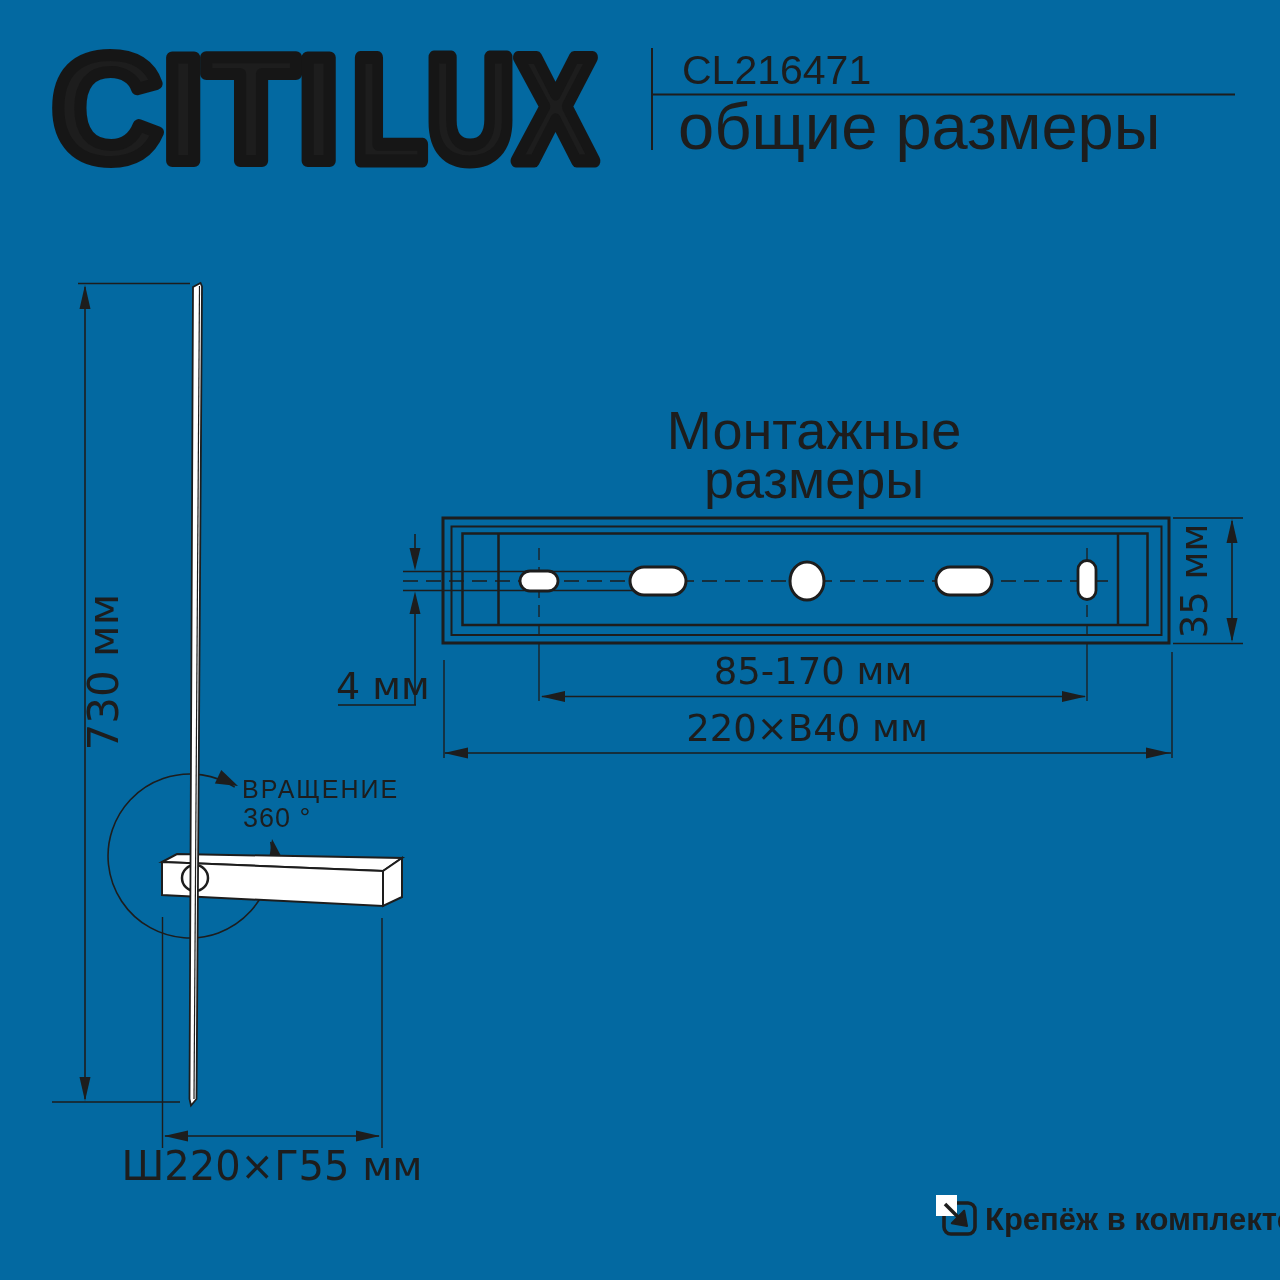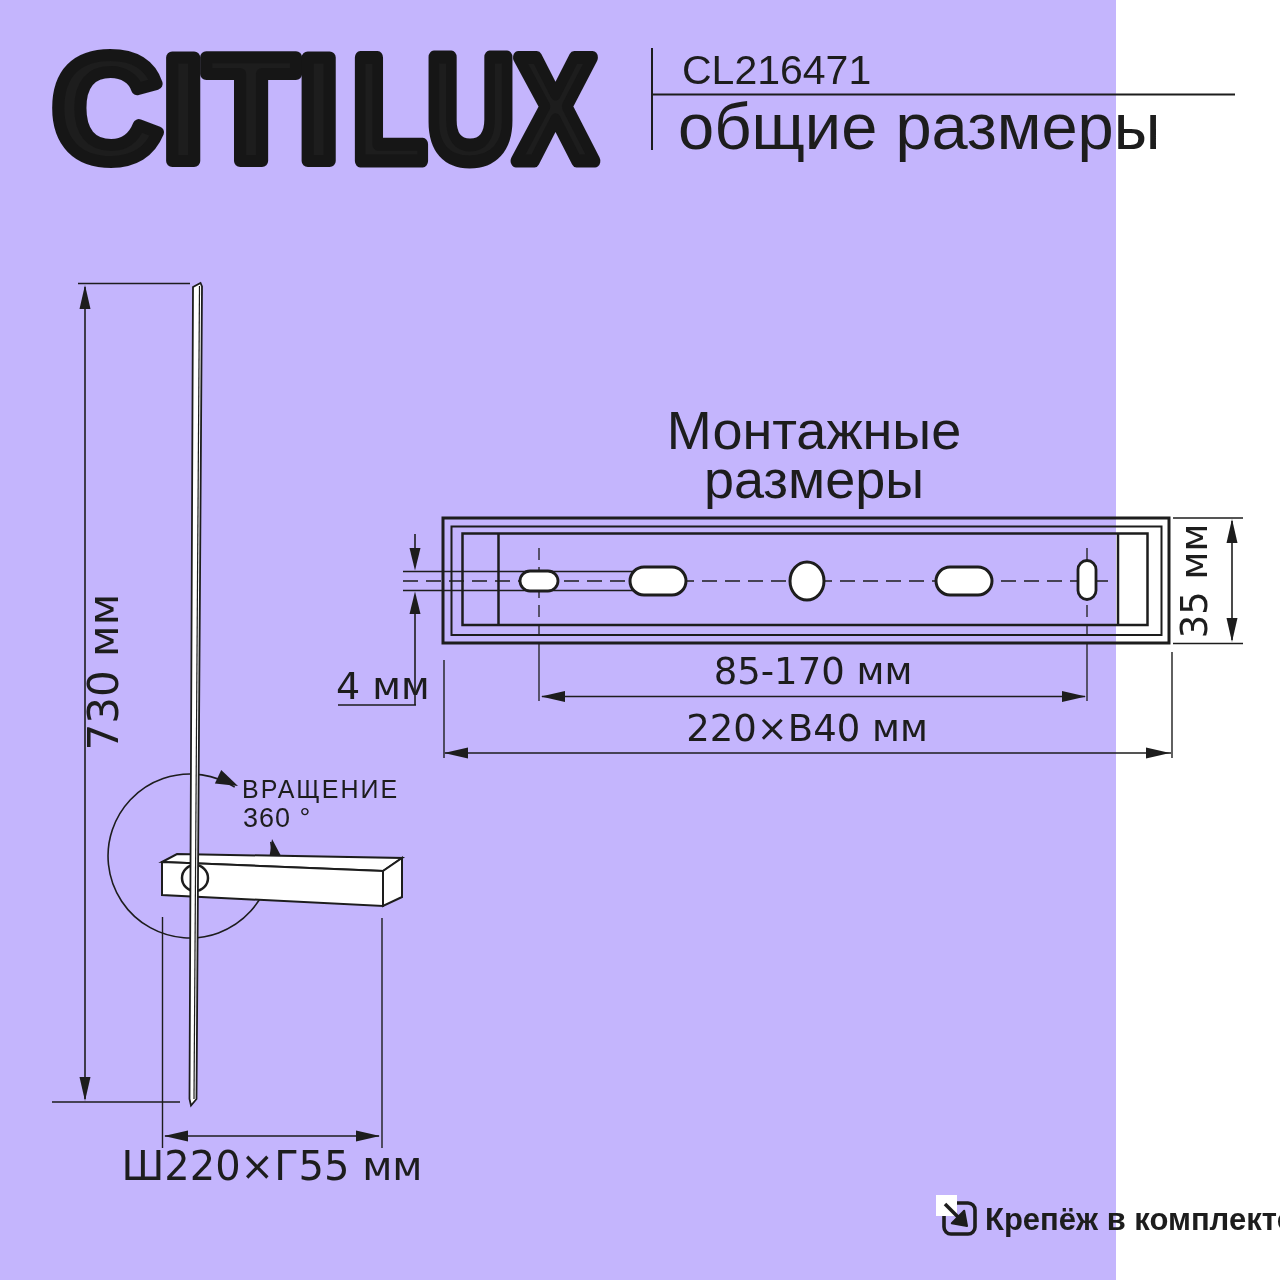--- a/index.html
+++ b/index.html
@@ -1,16 +1,16 @@
 <!DOCTYPE html>
 <html><head>
 <meta charset="utf-8">
 <style>
   html,body{margin:0;padding:0;background:#ffffff;width:1280px;height:1280px;overflow:hidden;}
-  .page{position:relative;width:1116px;height:1280px;background:#c4b5fd;}
+  .page{position:relative;width:1280px;height:1280px;background:#0369a1;}
   svg{display:block;}
   .t-helv{font-family:"Liberation Sans",sans-serif;}
   .t-dim{font-family:"DejaVu Sans",sans-serif;}
   .ink{fill:#1d1d1d;}
   .stroke{stroke:#1d1d1d;fill:none;}
   text{fill:#1d1d1d;}
 </style>
 </head>
 <body>
 

